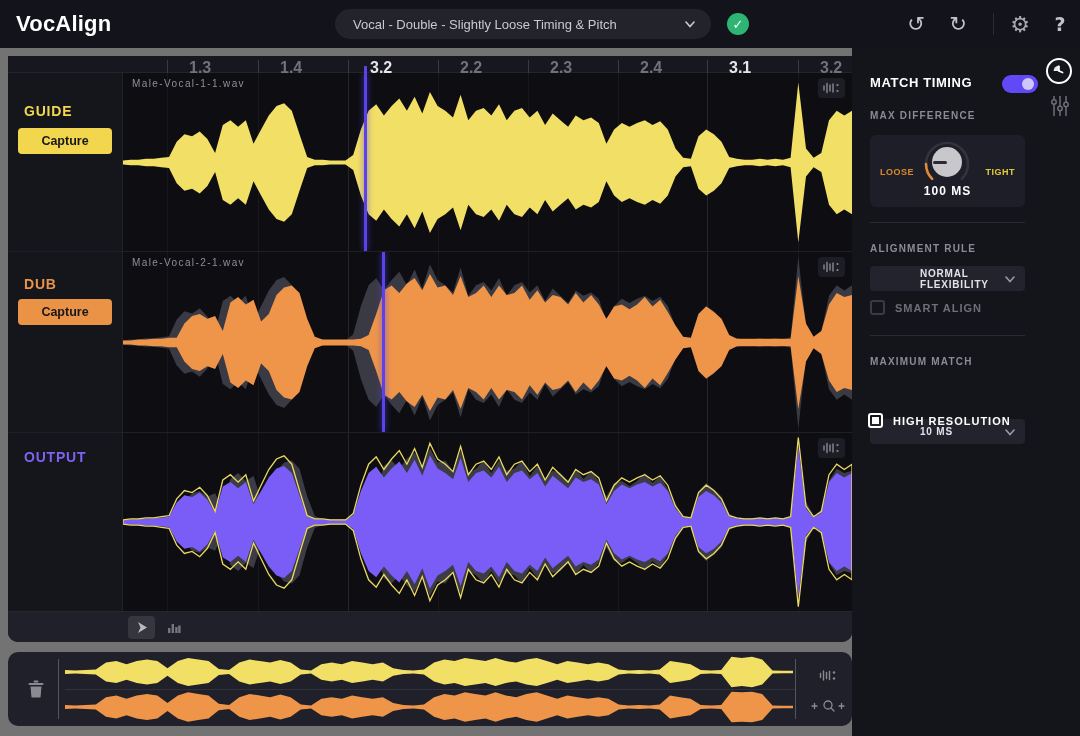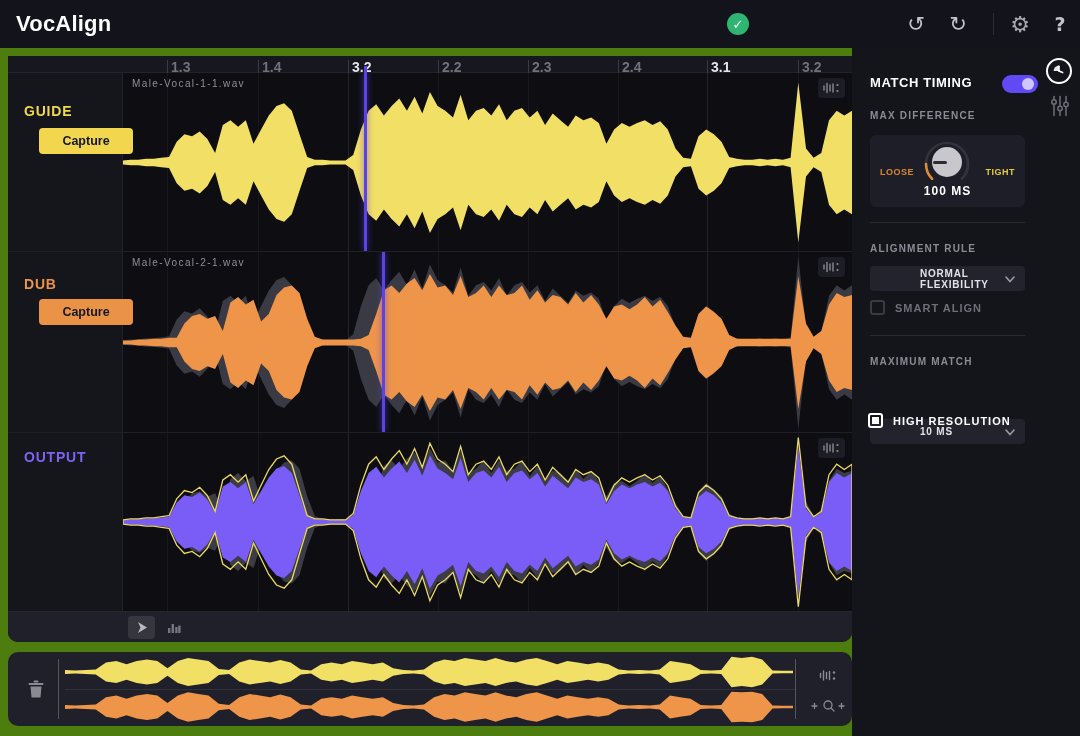--- a/index.html
+++ b/index.html
@@ -1,18 +1,18 @@
 <!DOCTYPE html>
 <html><head>
 <meta charset="utf-8">
 <style>
   * { margin:0; padding:0; box-sizing:border-box; }
   html,body { background:#000; }
   body { font-family:"Liberation Sans","DejaVu Sans",sans-serif; }
-  #app { position:relative; width:1080px; height:736px; background:#4d7c0f; overflow:hidden; }
+  #app { position:relative; width:1080px; height:736px; background:#737373; overflow:hidden; }
 
   
   #topbar { position:absolute; left:0; top:0; width:1080px; height:48px; background:#13131b; }
   #logo { position:absolute; left:16px; top:11px; font-size:22px; font-weight:800; color:#ffffff; letter-spacing:.2px; }
   #preset { position:absolute; left:335px; top:9px; width:376px; height:30px; background:#23232c; border-radius:15px;
             display:flex; align-items:center; padding:0 16px 0 18px; cursor:pointer; }
   #preset .lbl { flex:1; font-size:13px; color:#c9c9cf; white-space:nowrap; overflow:hidden; }
   .chev { width:10px; height:10px; flex:0 0 auto; }
   #status-badge { position:absolute; left:727px; top:13px; width:22px; height:22px; border-radius:50%;
                   background:#2fb573; color:#fff; font-size:13px; font-weight:700; display:flex; align-items:center; justify-content:center;
@@ -22,32 +22,32 @@
   #undo-btn { left:902px; } #redo-btn { left:944px; }
   #tb-divider { position:absolute; left:993px; top:13px; width:1px; height:22px; background:#2c2c35; }
   #gear-btn { left:1006px; color:#a9a9b1; font-size:22px; }
   #help-btn { left:1046px; font-size:19px; font-weight:700; }
 
   
   #editor { position:absolute; left:8px; top:56px; width:844px; height:586px; background:#0d0d12; border-radius:0 0 10px 10px; }
   #ruler { position:absolute; left:0; top:0; width:844px; height:17px; background:#17171f; border-bottom:1px solid #23232c; cursor:pointer; }
   .tick { position:absolute; top:0; height:17px; }
   .tick .tline { position:absolute; left:0; top:4px; width:1px; height:13px; background:#3a3a44; }
-  .tick .tlabel { position:absolute; left:4px; top:3px; font-size:14px; font-weight:600; color:#71717b; }
+  .tick .tlabel { position:absolute; left:22px; top:3px; font-size:16px; font-weight:600; color:#71717b; }
   .tick.bold .tlabel { color:#e5e5ea; font-weight:700; }
   #ruler-playhead { position:absolute; top:10px; width:3px; height:7px; background:#5b43ea; }
 
   #tracks { position:absolute; left:0; top:17px; width:844px; height:538px; }
   .track { position:absolute; left:0; width:844px; border-bottom:1px solid #1f1f28; }
   #track-guide { top:0; height:179px; }
   #track-dub { top:179px; height:181px; }
   #track-output { top:360px; height:178px; border-bottom:none; }
   .labelcol { position:absolute; left:0; top:0; width:115px; height:100%; background:#15151c; border-right:1px solid #22222a; }
   .track-title { position:absolute; left:16px; font-size:14px; font-weight:800; letter-spacing:.8px; }
-  .capture-btn { position:absolute; left:31px; width:94px; height:26px; border:none; border-radius:4px;
+  .capture-btn { position:absolute; left:10px; width:94px; height:26px; border:none; border-radius:4px;
                  font-family:inherit; font-size:12.5px; font-weight:700; color:#17171c; cursor:pointer;text-align:center; }
   .wavearea { position:absolute; left:115px; top:0; width:729px; height:100%; overflow:hidden; cursor:crosshair; }
   .gridlines { position:absolute; inset:0; pointer-events:none; }
   .gl { position:absolute; top:0; width:1px; height:100%; background:rgba(255,255,255,.045); }
   .gl.major { background:rgba(255,255,255,.10); }
   .fname { position:absolute; left:9px; top:5px; font-size:10px; font-weight:500; letter-spacing:1.4px; color:#8f8f98; }
   .wave-svg { position:absolute; left:0; top:0; }
   .playhead { position:absolute; top:0; width:3px; height:100%; background:#5b43ea; box-shadow:0 0 6px rgba(91,67,234,.8); cursor:ew-resize; }
   .corner-btn { position:absolute; right:7px; top:5px; width:27px; height:20px; background:#1d1d26; border-radius:4px;
                 display:flex; align-items:center; justify-content:center; cursor:pointer; }
@@ -99,20 +99,26 @@
   .cb-label.on { color:#ffffff; }
 </style>
 </head>
 <body>
 
 <div id="app">
 
   <div id="topbar">
     <div id="logo">VocAlign</div>
 
+    <div id="preset">
+      <span class="lbl">Vocal - Double - Slightly Loose Timing &amp; Pitch</span>
+      <svg class="chev" viewBox="0 0 10 10">
+        <polyline points="1,3 5,7.5 9,3" fill="none" stroke="#c9c9cf" stroke-width="1.6" stroke-linecap="round"></polyline>
+      </svg>
+    </div>
 
     <div id="status-badge" style="background: rgb(47, 181, 115);">
       <span>✓</span>
     </div>
 
     <div class="tb-icon" id="undo-btn">
       <span>↺</span>
     </div>
     <div class="tb-icon" id="redo-btn">
       <span>↻</span>

